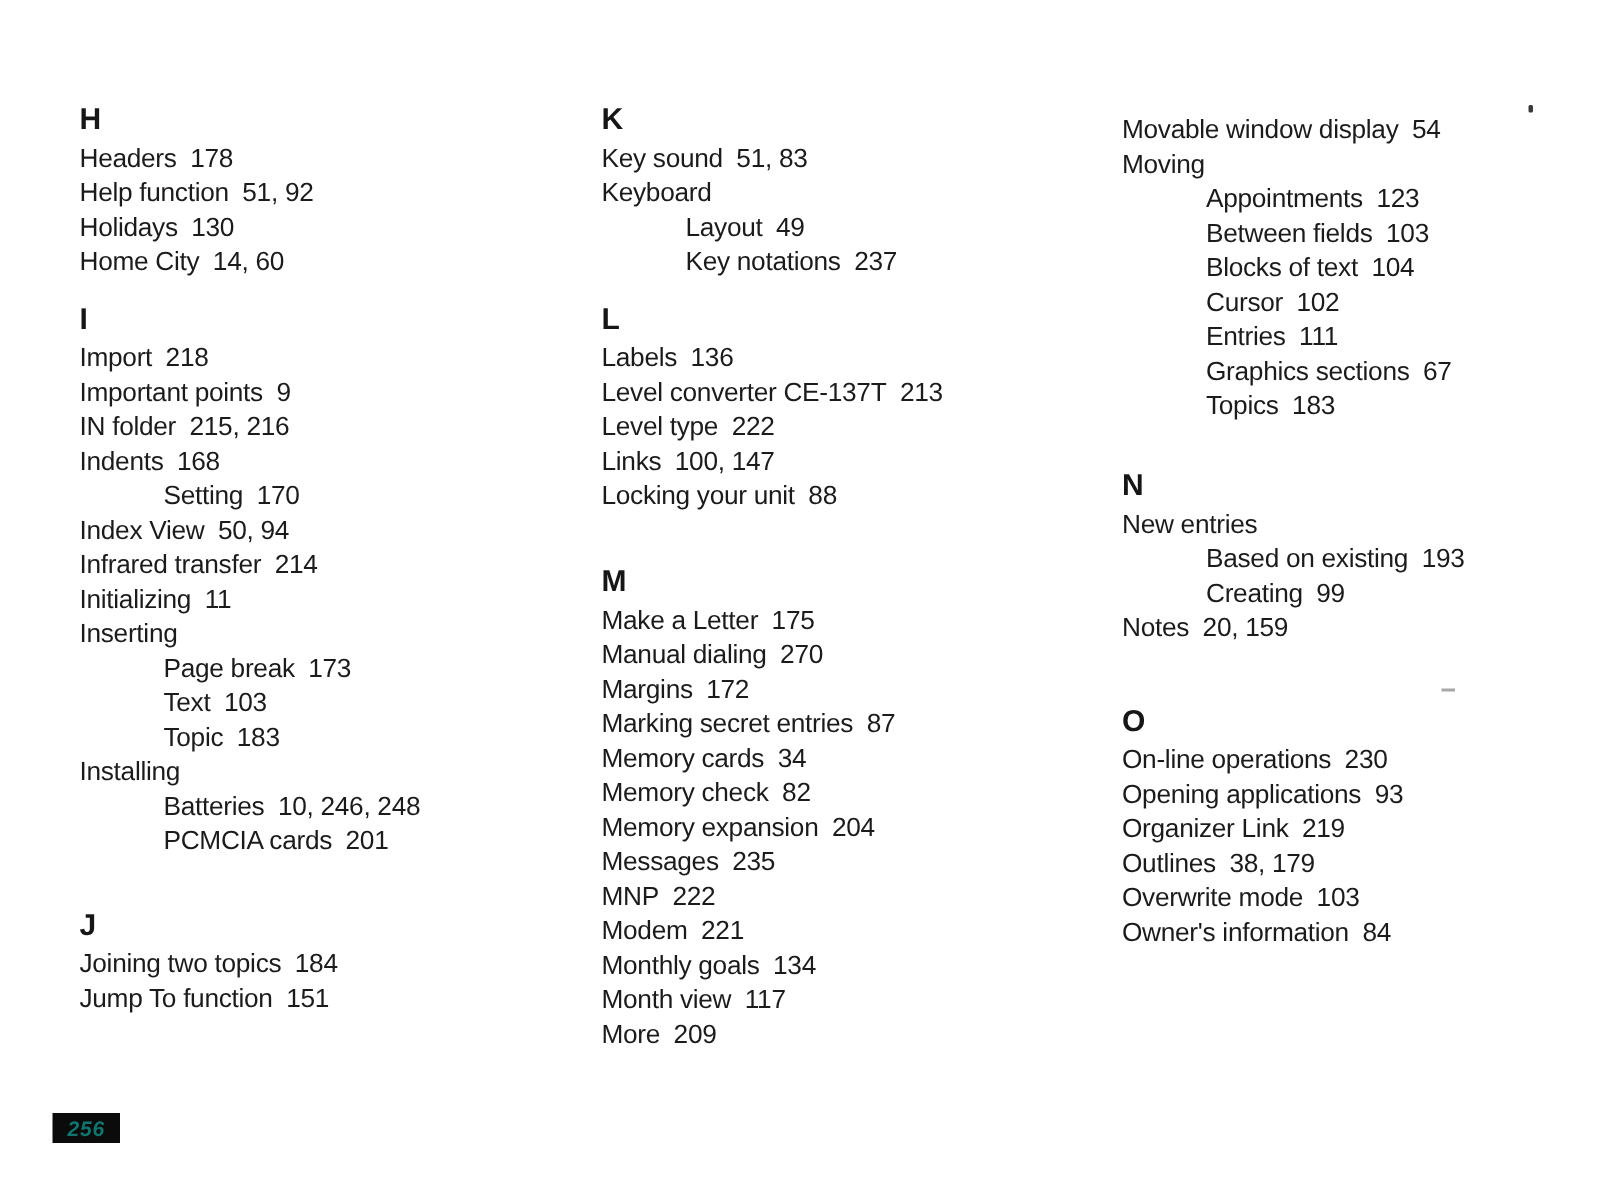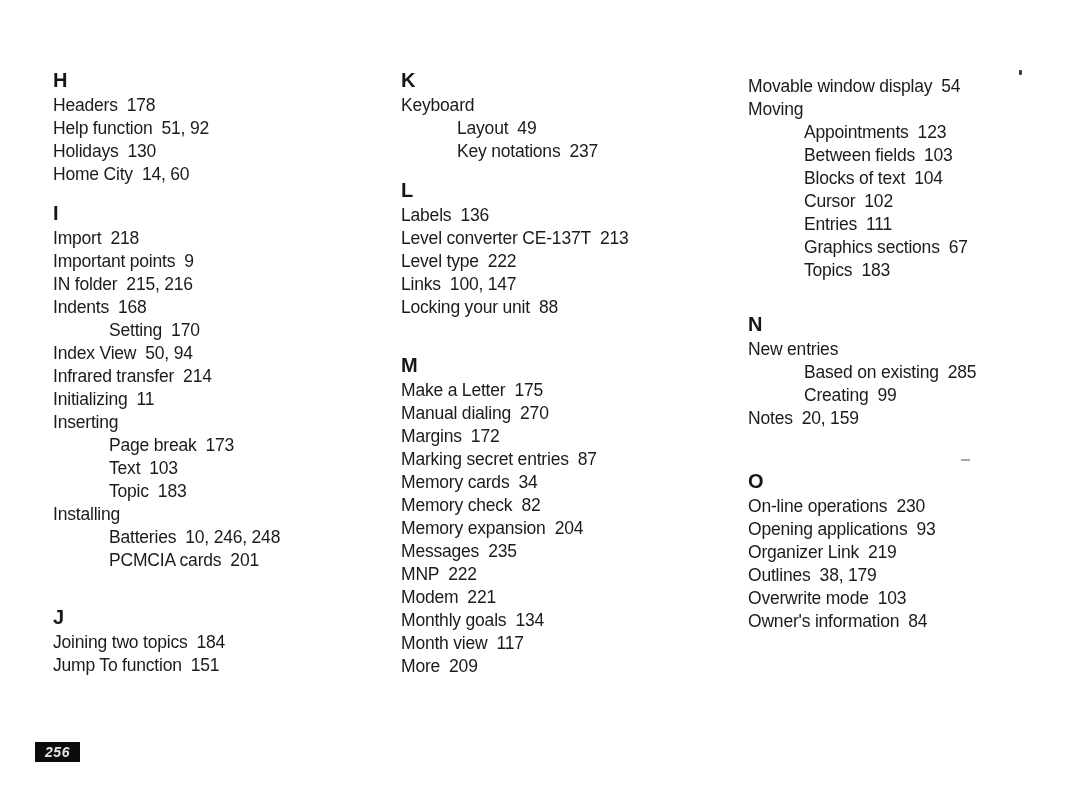--- a/index.html
+++ b/index.html
@@ -52,21 +52,21 @@
   .col3 .section:nth-child(2) { margin-top: 28px; }
   .col3 .section:nth-child(3) { margin-top: 37px; }
 
   .page-number-box {
     position: absolute;
     left: 35px;
     top: 742px;
     width: 45px;
     height: 20px;
     background: #0b0b0b;
-    color: #e5e5e5;
+    color: #0f766e;
     font-size: 14px;
     font-weight: bold;
     font-style: italic;
     display: flex;
     align-items: center;
     justify-content: center;
     letter-spacing: 0.5px;
   }
 
   .artifact-dot {
@@ -120,20 +120,21 @@
         </div>
         <div class="section">
           <div class="letter-heading">J</div>
           <div class="entry"><span class="entry-text">Joining two topics</span><span class="entry-pages">184</span></div>
           <div class="entry"><span class="entry-text">Jump To function</span><span class="entry-pages">151</span></div>
         </div>
       </div>
       <div class="column col2">
         <div class="section">
           <div class="letter-heading">K</div>
+          <div class="entry"><span class="entry-text">Key sound</span><span class="entry-pages">51, 83</span></div>
           <div class="entry"><span class="entry-text">Keyboard</span></div>
           <div class="entry indent"><span class="entry-text">Layout</span><span class="entry-pages">49</span></div>
           <div class="entry indent"><span class="entry-text">Key notations</span><span class="entry-pages">237</span></div>
         </div>
         <div class="section">
           <div class="letter-heading">L</div>
           <div class="entry"><span class="entry-text">Labels</span><span class="entry-pages">136</span></div>
           <div class="entry"><span class="entry-text">Level converter CE-137T</span><span class="entry-pages">213</span></div>
           <div class="entry"><span class="entry-text">Level type</span><span class="entry-pages">222</span></div>
           <div class="entry"><span class="entry-text">Links</span><span class="entry-pages">100, 147</span></div>
@@ -164,21 +165,21 @@
           <div class="entry indent"><span class="entry-text">Between fields</span><span class="entry-pages">103</span></div>
           <div class="entry indent"><span class="entry-text">Blocks of text</span><span class="entry-pages">104</span></div>
           <div class="entry indent"><span class="entry-text">Cursor</span><span class="entry-pages">102</span></div>
           <div class="entry indent"><span class="entry-text">Entries</span><span class="entry-pages">111</span></div>
           <div class="entry indent"><span class="entry-text">Graphics sections</span><span class="entry-pages">67</span></div>
           <div class="entry indent"><span class="entry-text">Topics</span><span class="entry-pages">183</span></div>
         </div>
         <div class="section">
           <div class="letter-heading">N</div>
           <div class="entry"><span class="entry-text">New entries</span></div>
-          <div class="entry indent"><span class="entry-text">Based on existing</span><span class="entry-pages">285</span></div>
+          <div class="entry indent"><span class="entry-text">Based on existing</span><span class="entry-pages">193</span></div>
           <div class="entry indent"><span class="entry-text">Creating</span><span class="entry-pages">99</span></div>
           <div class="entry"><span class="entry-text">Notes</span><span class="entry-pages">20, 159</span></div>
         </div>
         <div class="section">
           <div class="letter-heading">O</div>
           <div class="entry"><span class="entry-text">On-line operations</span><span class="entry-pages">230</span></div>
           <div class="entry"><span class="entry-text">Opening applications</span><span class="entry-pages">93</span></div>
           <div class="entry"><span class="entry-text">Organizer Link</span><span class="entry-pages">219</span></div>
           <div class="entry"><span class="entry-text">Outlines</span><span class="entry-pages">38, 179</span></div>
           <div class="entry"><span class="entry-text">Overwrite mode</span><span class="entry-pages">103</span></div>

